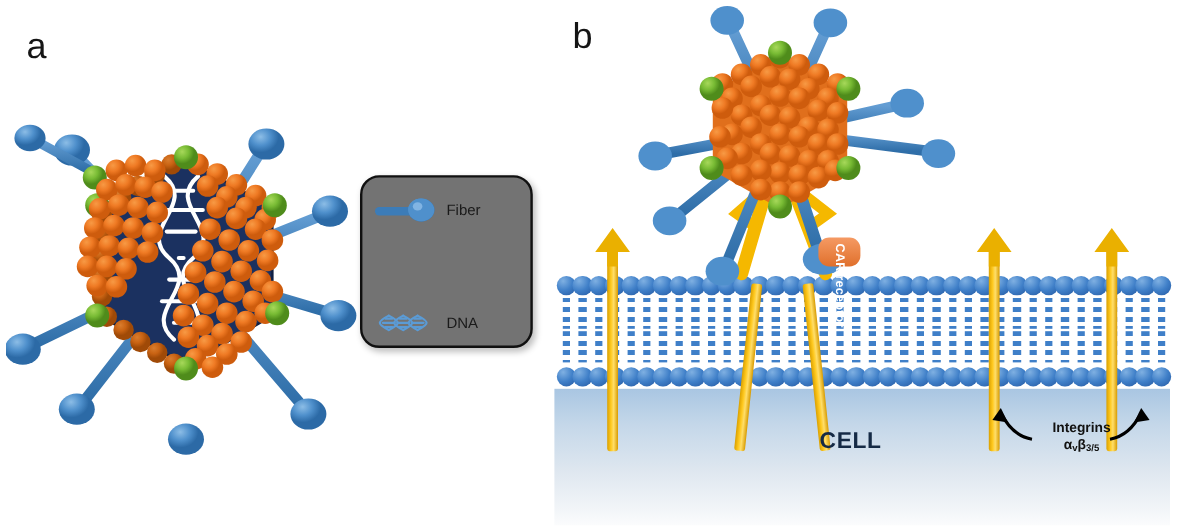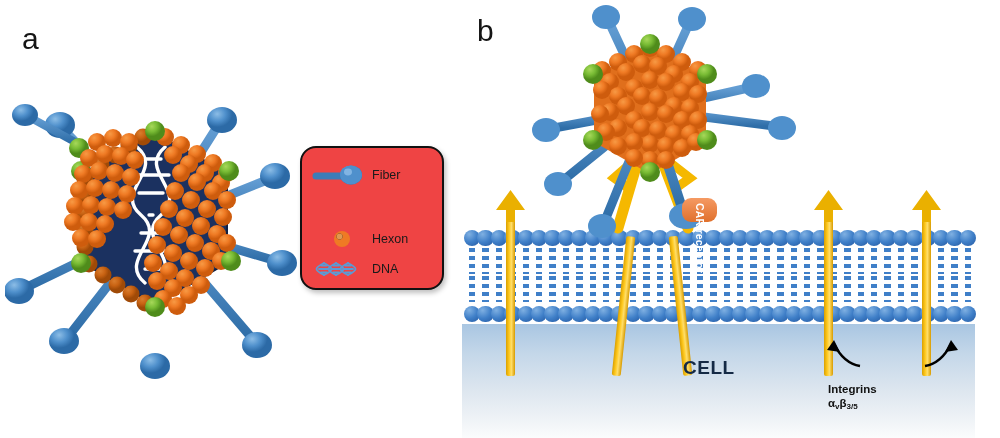--- a/index.html
+++ b/index.html
@@ -14,21 +14,21 @@
   #letter-b{left:477px;top:16px;}
 
   
   .sph{position:absolute;border-radius:50%;}
 
   
   .head{background:radial-gradient(circle at 33% 26%,#7fb0e2 0%,#3f7fc8 50%,#2458a0 100%);}
 
   
   #legend{position:absolute;left:300px;top:146px;width:140px;height:140px;
-          background:#ef4444;border:2.5px solid #111;border-radius:16px;
+          background:#737373;border:2.5px solid #111;border-radius:16px;
           box-shadow:2px 3px 5px rgba(0,0,0,.25);}
   .leg-row{position:absolute;left:10px;height:22px;display:flex;align-items:center;}
   .leg-label{font-size:12.5px;color:#1a1a1a;margin-left:6px;white-space:nowrap;}
   .leg-icon{width:54px;height:20px;position:relative;flex:0 0 54px;}
 
   
   #cell-panel{position:absolute;left:462px;top:228px;width:513px;height:210px;}
   #cell-interior{position:absolute;left:0;top:96px;width:513px;height:114px;
      background:linear-gradient(180deg,#a9c6e2 0%,#c4d7e9 26%,#dde6ef 58%,#f2f5f8 88%,#fbfcfd 100%);}
   #membrane{position:absolute;left:0;top:0;width:513px;height:97px;}
@@ -40,22 +40,22 @@
      border-radius:10px 10px 11px 11px;}
   #car-cap{position:absolute;left:-4px;top:0px;width:35px;height:24px;
      background:linear-gradient(180deg,#f59a63,#e0702c);border-radius:9px;}
   #car-label{position:absolute;left:50%;top:34px;transform:translateX(-50%) rotate(90deg);
      transform-origin:center;font-size:10.5px;font-weight:bold;color:#fff;
      white-space:nowrap;letter-spacing:.2px;}
 
   
   #cell-word{position:absolute;left:683px;top:357px;font-size:19px;font-weight:bold;
              color:#152a45;letter-spacing:.5px;}
-  #integrin-label{position:absolute;left:828px;top:350px;
-                  font-size:11.5px;font-weight:bold;color:#111;line-height:1.25;margin-top:32px;}
+  #integrin-label{position:absolute;left:877px;top:350px;text-align:center;
+                  font-size:11.5px;font-weight:bold;color:#111;line-height:1.25;}
   #integrin-label .sub{font-size:11.5px;}
   .subsc{font-size:8px;vertical-align:-2px;}
 
   .arrowsvg{position:absolute;}
 </style>
 </head>
 <body>
 
 <div class="fig">
 
@@ -257,31 +257,20 @@
           <line x1="4" y1="11" x2="32" y2="11" stroke="#3c7cb8" stroke-width="7" stroke-linecap="round"></line>
           <ellipse cx="39" cy="10" rx="11" ry="9.5" fill="url(#gKnob)"></ellipse>
           <ellipse cx="39" cy="10" rx="11" ry="9.5" fill="#4f90cc"></ellipse>
           <ellipse cx="36" cy="7" rx="4" ry="3.4" fill="#89bbe6" opacity=".85"></ellipse>
         </svg>
       </span>
       <span class="leg-label">Fiber</span>
     </div>
 
 
-    <div class="leg-row" style="top:80px;">
-      <span class="leg-icon">
-        <svg width="54" height="20">
-          <circle cx="30" cy="10" r="8" fill="#ef7a24"></circle>
-          <circle cx="27.5" cy="7.5" r="3" fill="#f9a košt" opacity="0"></circle>
-          <circle cx="27.5" cy="7.5" r="3" fill="#f7a košt"></circle>
-          <circle cx="27.5" cy="7.5" r="3" fill="#f9a95a" opacity=".9"></circle>
-        </svg>
-      </span>
-      <span class="leg-label">Hexon</span>
-    </div>
 
     <div class="leg-row" style="top:110px;">
       <span class="leg-icon">
         <svg width="54" height="20">
           <g stroke="#5b9bd5" stroke-width="1.8" fill="none" stroke-linecap="round">
             <path d="M12 4 C22 9,22 11,12 16"></path>
             <path d="M12 16 C2 11,2 9,12 4"></path>
             <path d="M24 4 C34 9,34 11,24 16"></path>
             <path d="M24 16 C14 11,14 9,24 4"></path>
             <path d="M36 4 C46 9,46 11,36 16"></path>

